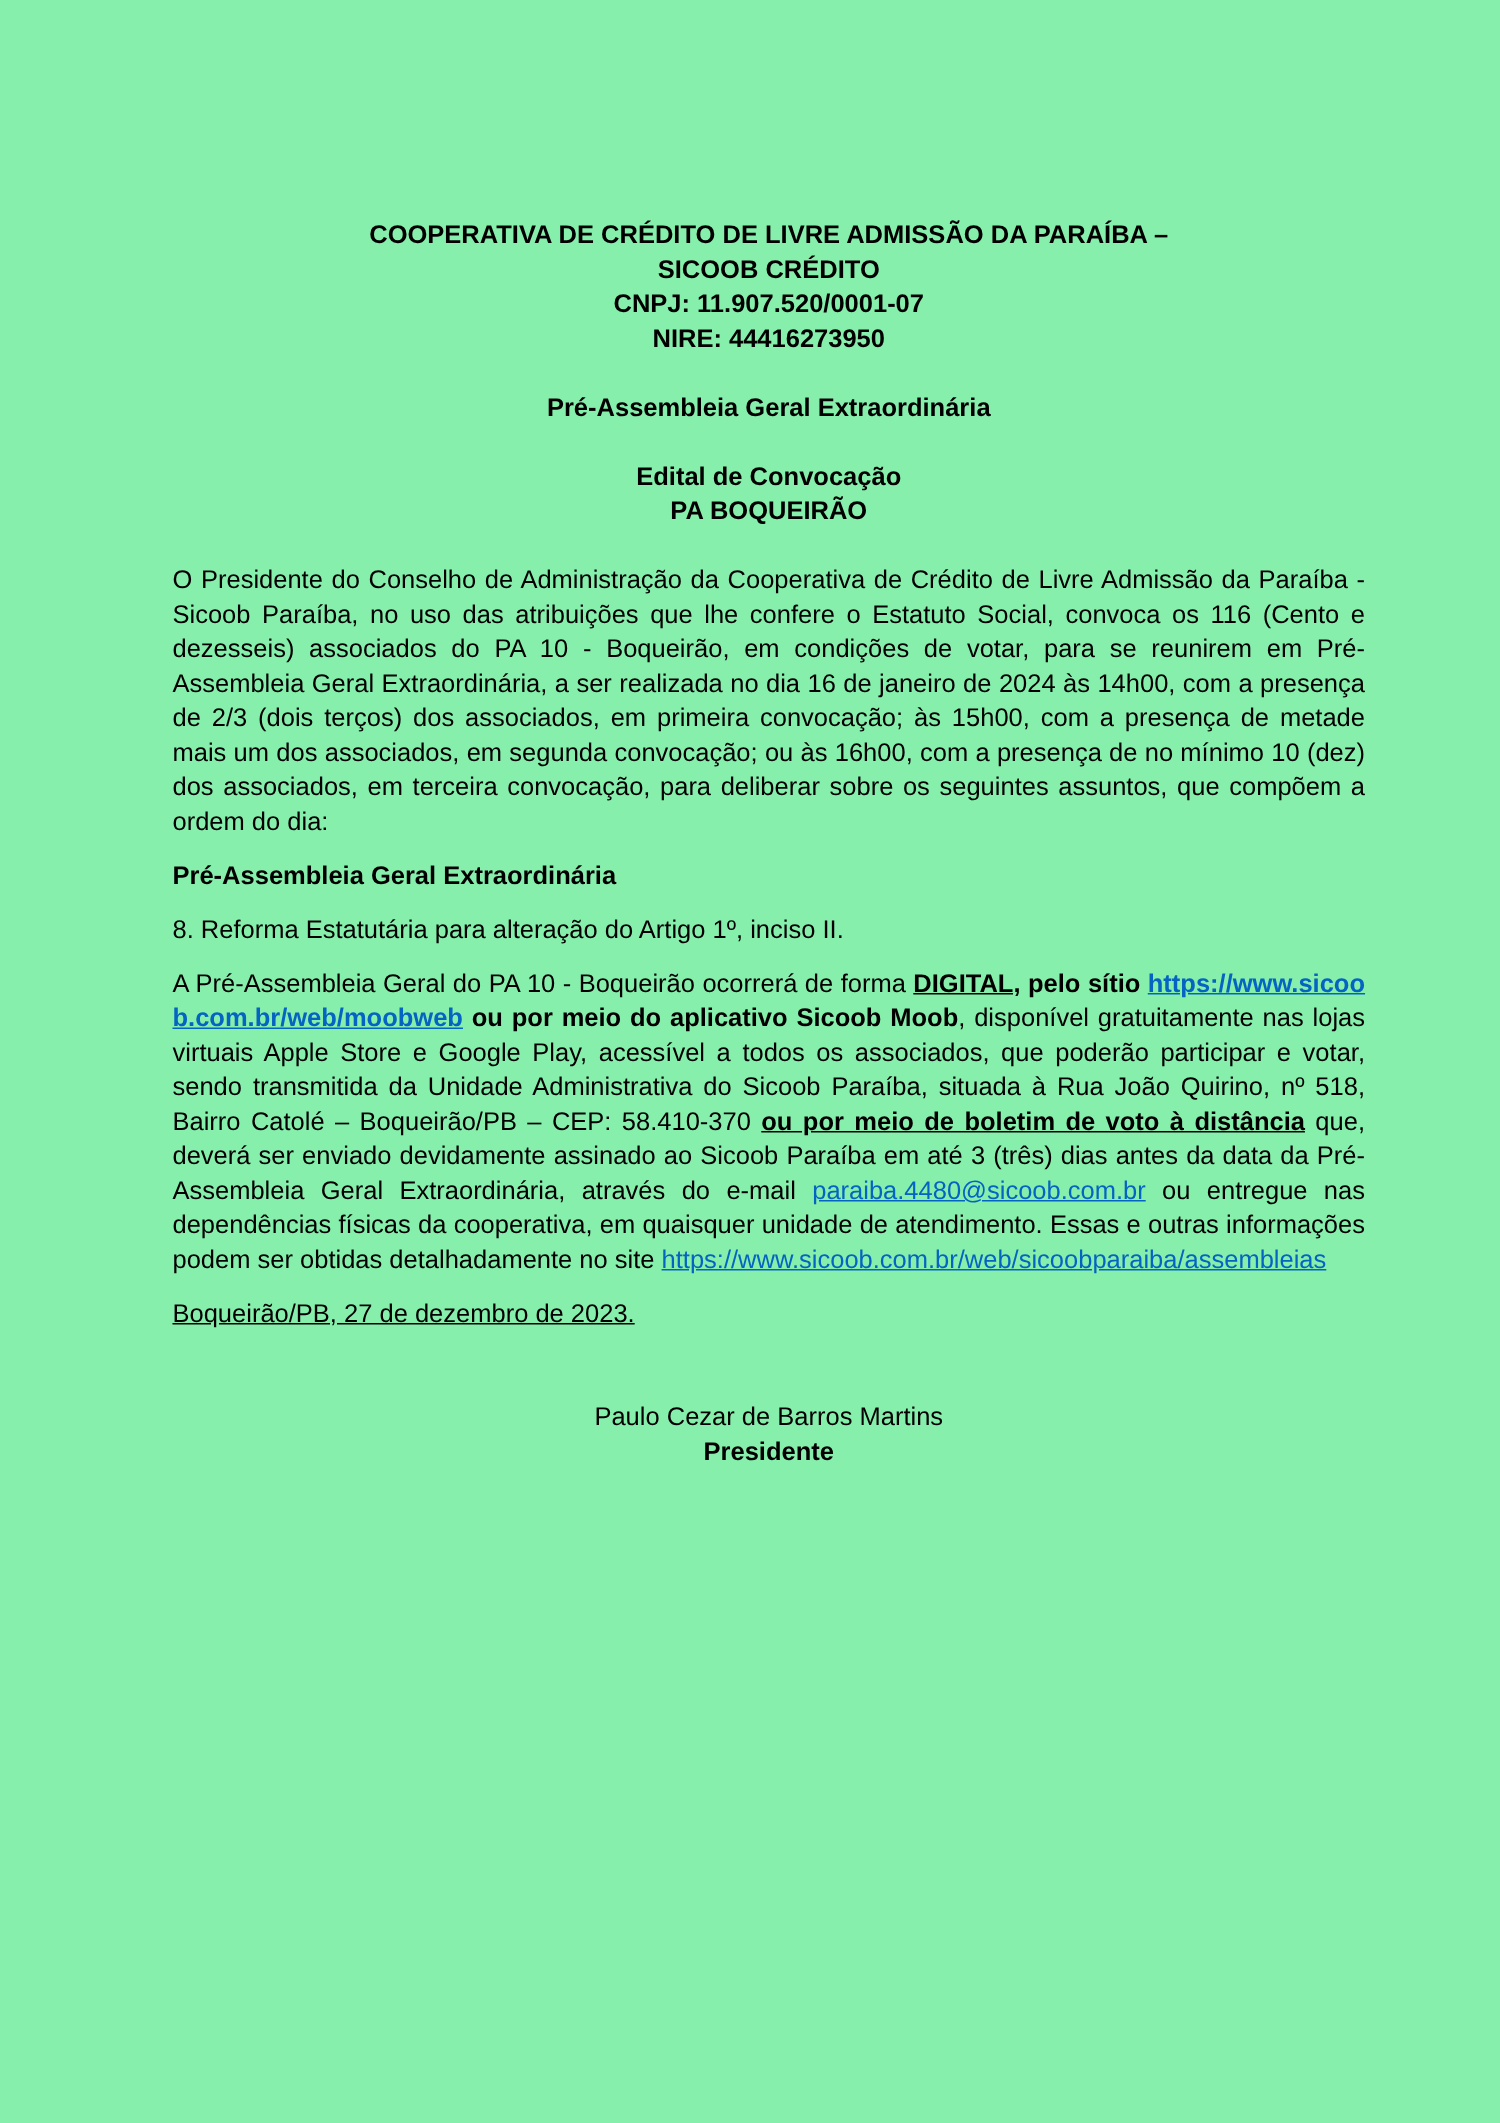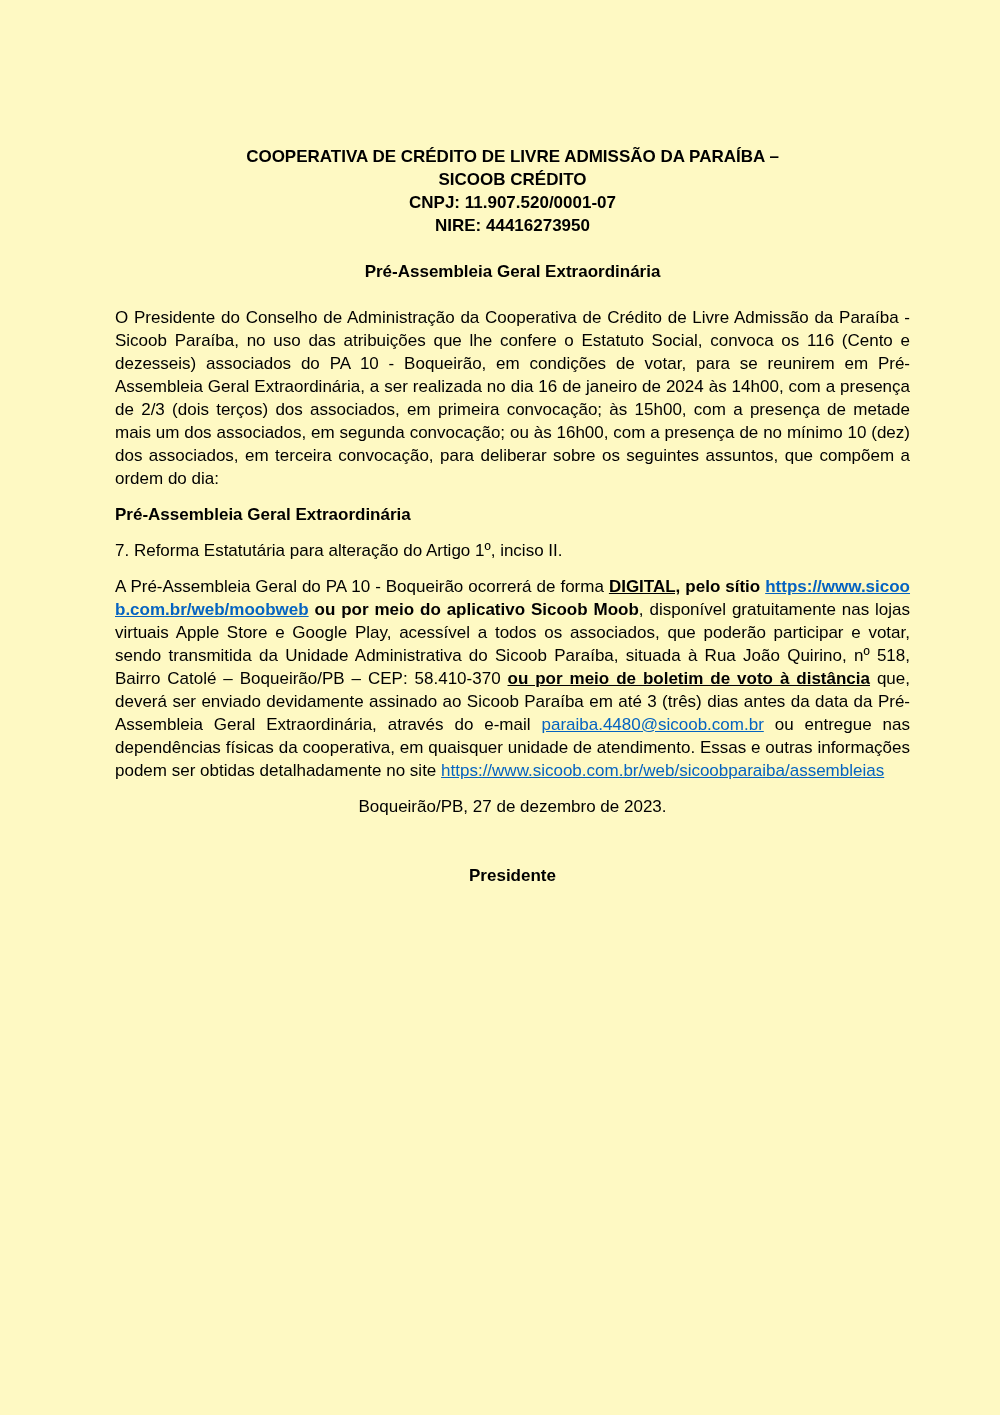--- a/index.html
+++ b/index.html
@@ -5,34 +5,34 @@
   html, body {
     margin: 0;
     padding: 0;
     background: #ffffff;
   }
   .page {
     position: relative;
     width: 1000px;
     height: 1415px;
     margin: 0 auto;
-    background: #fef9c3;
+    background: #86efac;
     font-family: "Liberation Sans", "DejaVu Sans", sans-serif;
     font-size: 17px;
     line-height: 23px;
     color: #000000;
     box-sizing: border-box;
     overflow: hidden;
   }
   .content {
     padding: 145px 90px 0 115px;
   }
   .center { text-align: center; }
   .justify { text-align: justify; }
-  .right { text-align: center; }
+  .right { text-align: left; text-decoration: underline; }
   .bold { font-weight: bold; }
   .u { text-decoration: underline; }
   .block { margin: 0 0 23px 0; }
   .block-gap { margin-top: 23px; }
   .header-block div { white-space: normal; }
   p { margin: 13px 0; }
   a.link {
     color: #0563C1;
     text-decoration: underline;
     cursor: pointer;
@@ -48,29 +48,34 @@
 
     <div class="center bold header-block block">
       <div>COOPERATIVA DE CRÉDITO DE LIVRE ADMISSÃO DA PARAÍBA –</div>
       <div>SICOOB CRÉDITO</div>
       <div>CNPJ: 11.907.520/0001-07</div>
       <div>NIRE: 44416273950</div>
     </div>
 
     <div class="center bold block block-gap">Pré-Assembleia Geral Extraordinária</div>
 
+    <div class="center bold block block-gap">
+      <div>Edital de Convocação</div>
+      <div>PA BOQUEIRÃO</div>
+    </div>
 
     <p class="justify">O Presidente do Conselho de Administração da Cooperativa de Crédito de Livre Admissão da Paraíba - Sicoob Paraíba, no uso das atribuições que lhe confere o Estatuto Social, convoca os 116 (Cento e dezesseis) associados do PA 10 - Boqueirão, em condições de votar, para se reunirem em Pré-Assembleia Geral Extraordinária, a ser realizada no dia 16 de janeiro de 2024 às 14h00, com a presença de 2/3 (dois terços) dos associados, em primeira convocação; às 15h00, com a presença de metade mais um dos associados, em segunda convocação; ou às 16h00, com a presença de no mínimo 10 (dez) dos associados, em terceira convocação, para deliberar sobre os seguintes assuntos, que compõem a ordem do dia:</p>
 
     <p class="bold">Pré-Assembleia Geral Extraordinária</p>
 
-    <p>7. Reforma Estatutária para alteração do Artigo 1º, inciso II.</p>
+    <p>8. Reforma Estatutária para alteração do Artigo 1º, inciso II.</p>
 
     <p class="justify"><span>A Pré-Assembleia Geral do PA 10 - Boqueirão ocorrerá de forma </span><strong class="u">DIGITAL,</strong><strong> pelo sítio </strong><a class="link bold">https://www.sicoob.com.br/web/moobweb</a><span> </span><strong>ou por meio do aplicativo Sicoob Moob</strong><span>, disponível gratuitamente nas lojas virtuais Apple Store e Google Play, acessível a todos os associados, que poderão participar e votar, sendo transmitida da Unidade Administrativa do Sicoob Paraíba, situada à Rua João Quirino, nº 518, Bairro Catolé – Boqueirão/PB – CEP: 58.410-370 </span><strong class="u">ou por meio de boletim de voto à distância</strong><span> que, deverá ser enviado devidamente assinado ao Sicoob Paraíba em até 3 (três) dias antes da data da Pré-Assembleia Geral Extraordinária, através do e-mail </span><a class="link">paraiba.4480@sicoob.com.br</a><span> ou entregue nas dependências físicas da cooperativa, em quaisquer unidade de atendimento. Essas e outras informações podem ser obtidas detalhadamente no site </span><a class="link">https://www.sicoob.com.br/web/sicoobparaiba/assembleias</a></p>
 
     <p class="right">Boqueirão/PB, 27 de dezembro de 2023.</p>
 
     <div class="center signature">
+      <div>Paulo Cezar de Barros Martins</div>
       <div class="bold">Presidente</div>
     </div>
 
   </div>
 </div>
 
 </body></html>

